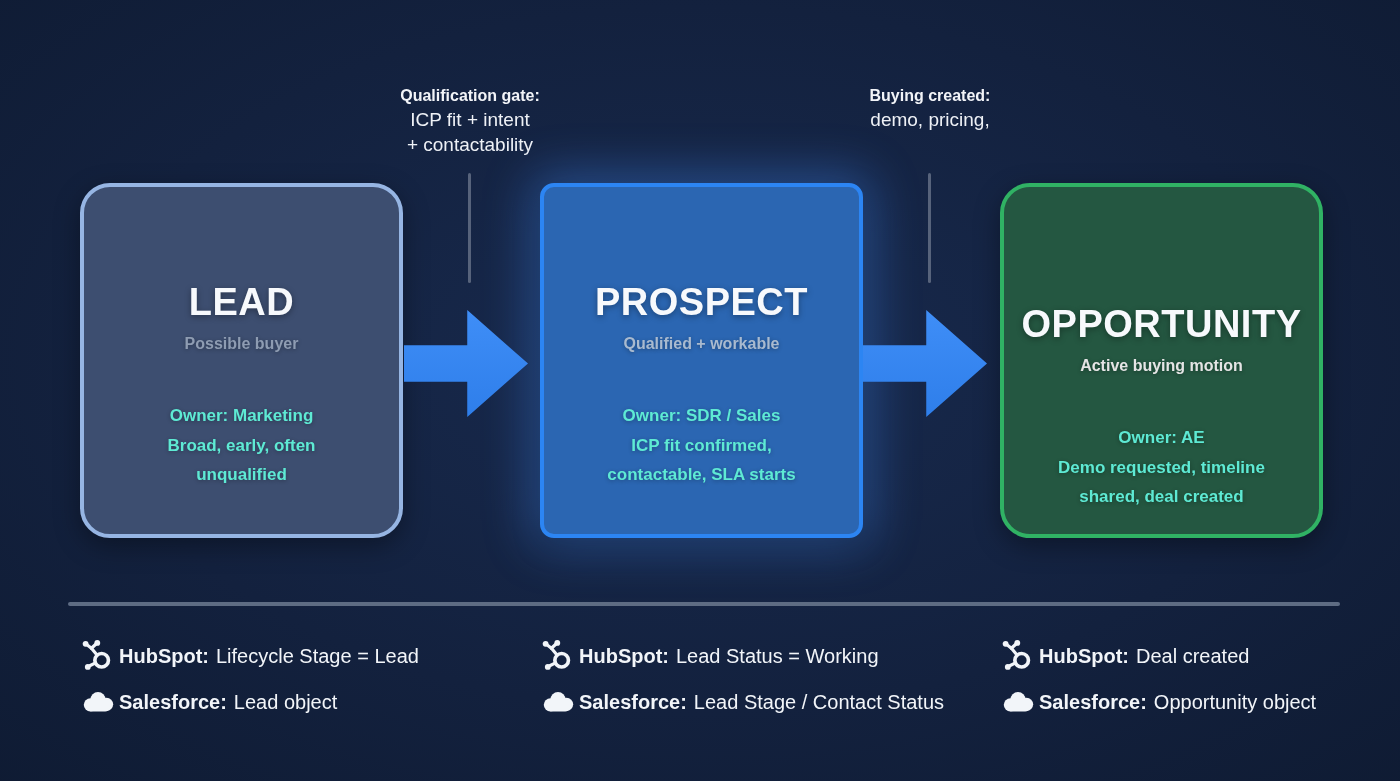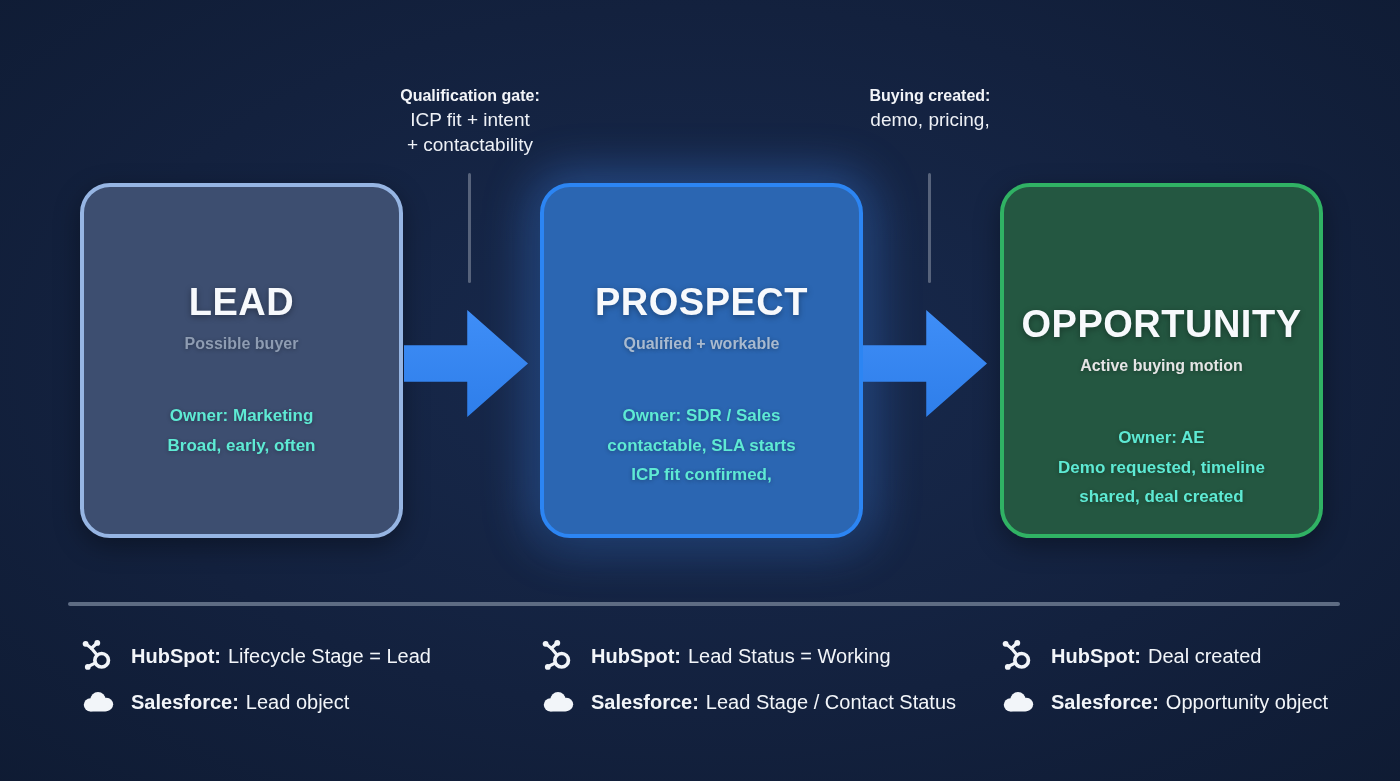--- a/index.html
+++ b/index.html
@@ -37,21 +37,21 @@
     clip-path:polygon(0 33%,51% 33%,51% 0,100% 50%,51% 100%,51% 67%,0 67%);
   }
   .flow-arrow.f1{left:404px;}
   .flow-arrow.f2{left:863px;}
   
   .divider{position:absolute;left:68px;top:602px;width:1272px;height:3.5px;background:#5e6c83;border-radius:2px;}
   .crm-col{position:absolute;width:450px;}
   .crm-col.col1{left:80px;}
   .crm-col.col2{left:540px;}
   .crm-col.col3{left:1000px;}
-  .crm-row{position:absolute;left:0;display:flex;align-items:center;gap:15px;color:#f2f5f9;white-space:nowrap;}
+  .crm-row{position:absolute;left:0;display:flex;align-items:center;gap:3px;color:#f2f5f9;white-space:nowrap;}
   .crm-row.r1{top:638px;}
   .crm-row.r2{top:684px;align-items:center;}
   .crm-icon{width:36px;height:36px;display:flex;align-items:center;justify-content:center;flex:0 0 auto;}
   .crm-text{font-size:20px;line-height:36px;}
   .crm-label{font-weight:700;margin-right:7px;}
   .crm-value{font-weight:400;}
 </style>
 </head>
 <body>
 
@@ -68,30 +68,31 @@
   </div>
   <div class="connector c1"></div>
   <div class="connector c2"></div>
 
   <div class="stage lead" style="background: rgb(61, 78, 112); border-color: rgb(150, 181, 227);">
     <div class="stage-title">LEAD</div>
     <div class="stage-subtitle" style="color: rgb(142, 156, 178);">Possible buyer</div>
     <div class="stage-body">
       <div>Owner: Marketing</div>
       <div>Broad, early, often</div>
-    </div>
-  </div>
-
-  <div class="stage prospect" style="background: rgb(43, 102, 178); border-color: rgb(44, 133, 243);">
+      <div>unqualified</div>
+    </div>
+  </div>
+
+  <div class="stage prospect" style="background: rgb(43, 102, 178); border-color: rgb(44, 133, 243); border-radius: 14px;">
     <div class="stage-title">PROSPECT</div>
     <div class="stage-subtitle" style="color: rgb(169, 186, 207);">Qualified + workable</div>
     <div class="stage-body">
       <div>Owner: SDR / Sales</div>
+      <div>ICP fit confirmed,</div>
       <div>contactable, SLA starts</div>
-      <div>ICP fit confirmed,</div>
     </div>
   </div>
 
   <div class="stage opportunity" style="background: rgb(36, 87, 65); border-color: rgb(48, 178, 100);">
     <div class="stage-title">OPPORTUNITY</div>
     <div class="stage-subtitle" style="color: #e5e5e5;">Active buying motion</div>
     <div class="stage-body">
       <div>Owner: AE</div>
       <div>Demo requested, timeline</div>
       <div>shared, deal created</div>

